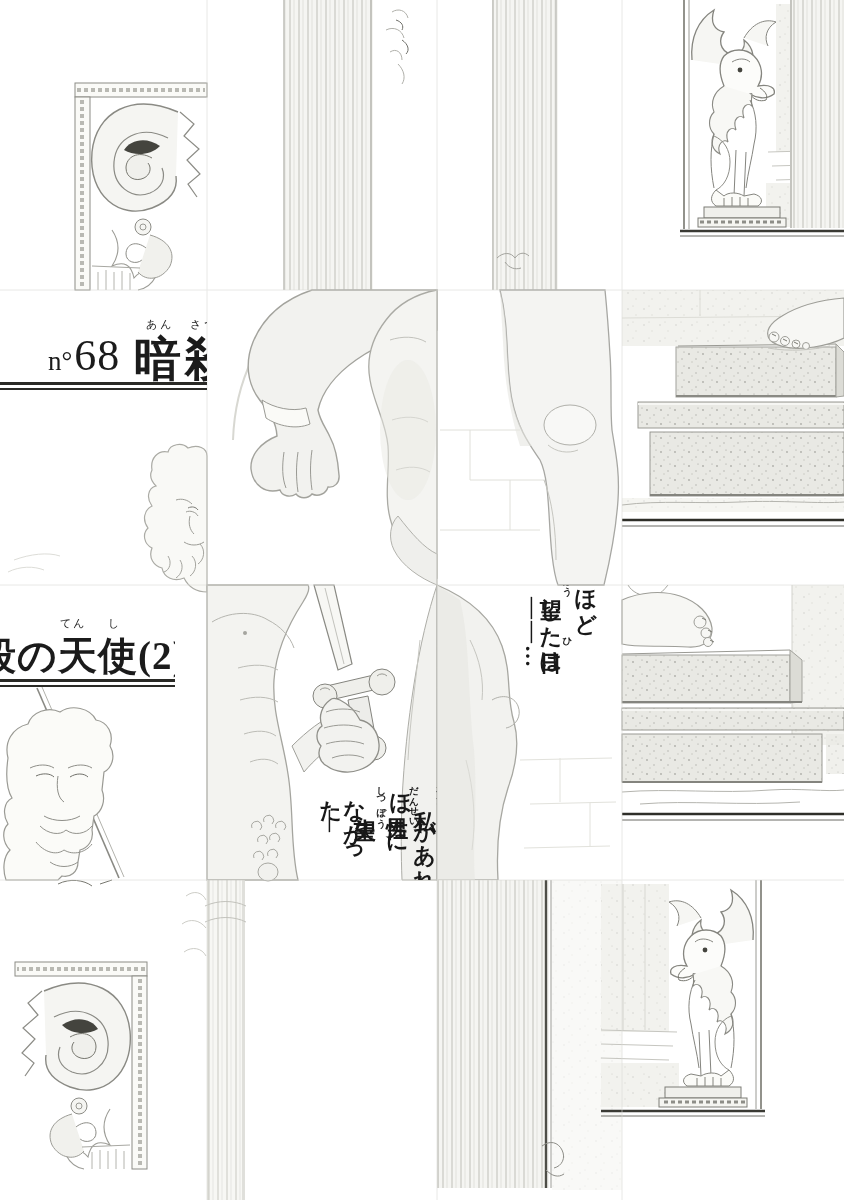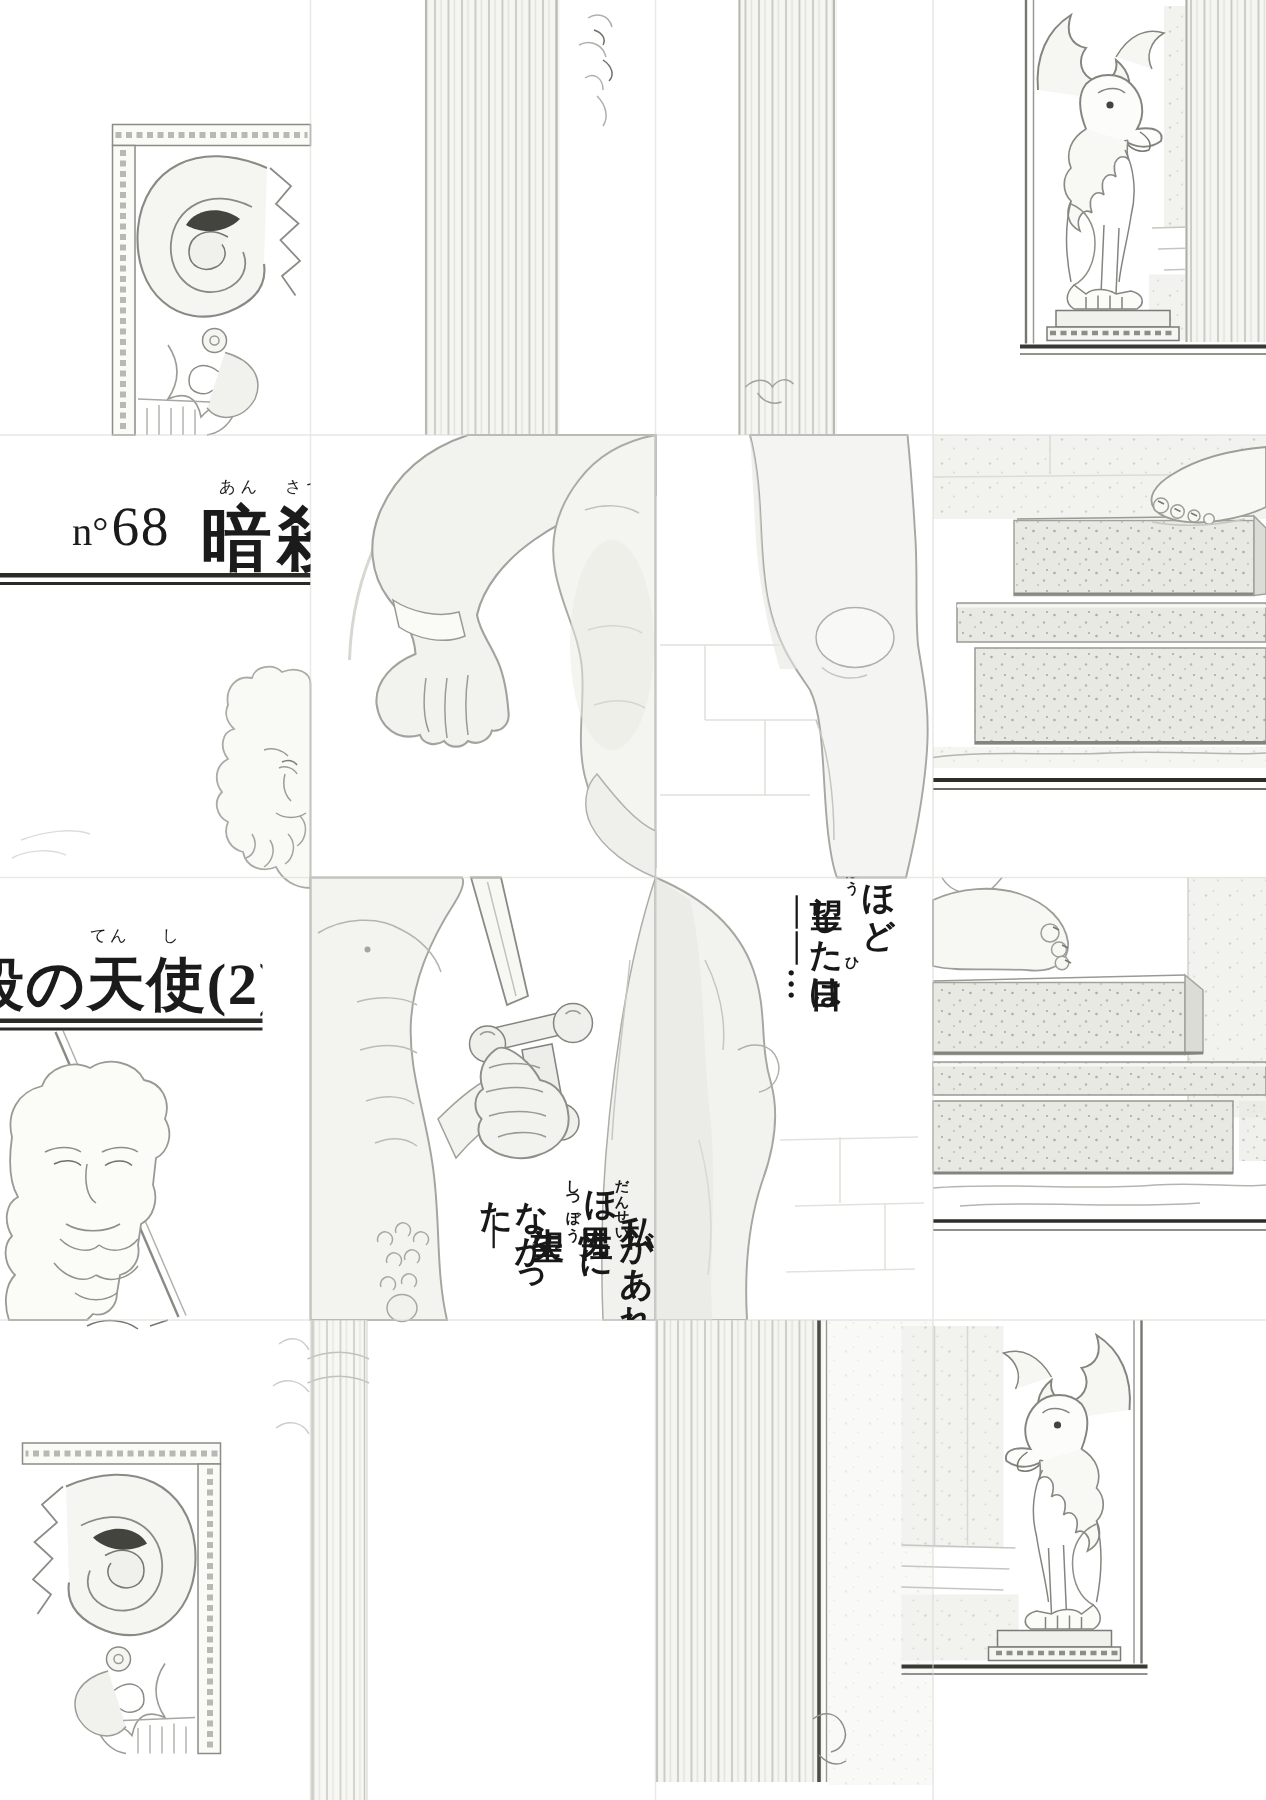--- a/index.html
+++ b/index.html
@@ -6,21 +6,21 @@
   body{width:844px;height:1200px;position:relative;overflow:hidden;
        font-family:"Liberation Serif","DejaVu Serif",serif;}
   #art{position:absolute;left:0;top:0;z-index:1;}
   .clip{position:absolute;overflow:hidden;z-index:3;}
   #clip-title-left{left:0;top:290px;width:207px;height:295px;}
   #clip-title-right{left:0;top:585px;width:175px;height:295px;}
   #clip-dialog-a{left:437px;top:585px;width:185px;height:295px;}
   #clip-dialog-b{left:207px;top:585px;width:230px;height:295px;}
   .abs{position:absolute;white-space:nowrap;color:#1b1b1b;}
   .numpfx{font-size:27px;}
-  .num{font-size:37px;letter-spacing:1px;}
+  .num{font-size:44px;letter-spacing:1px;}
   .numrow{left:48px;top:40px;display:flex;align-items:baseline;gap:2px;}
   .kanji-title{font-size:47px;font-weight:700;letter-spacing:4px;}
   .kanji-title2{font-size:39px;font-weight:700;letter-spacing:1px;}
   .furi{font-size:11px;letter-spacing:3px;font-weight:400;}
   .uline{position:absolute;left:0;width:207px;background:#2a2a26;}
   .vcol{position:absolute;writing-mode:vertical-rl;text-orientation:mixed;
         font-weight:700;font-size:22px;line-height:1.08;color:#181818;
         font-family:"Liberation Serif","DejaVu Serif",serif;}
   .vcol rt{font-size:9.5px;font-weight:600;letter-spacing:0;}
   ruby{ruby-align:center;}

